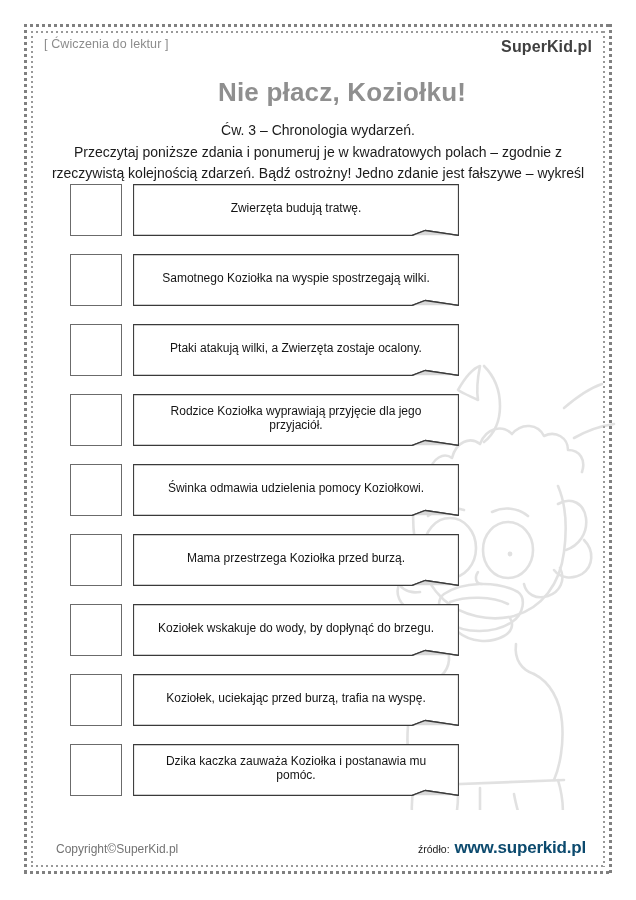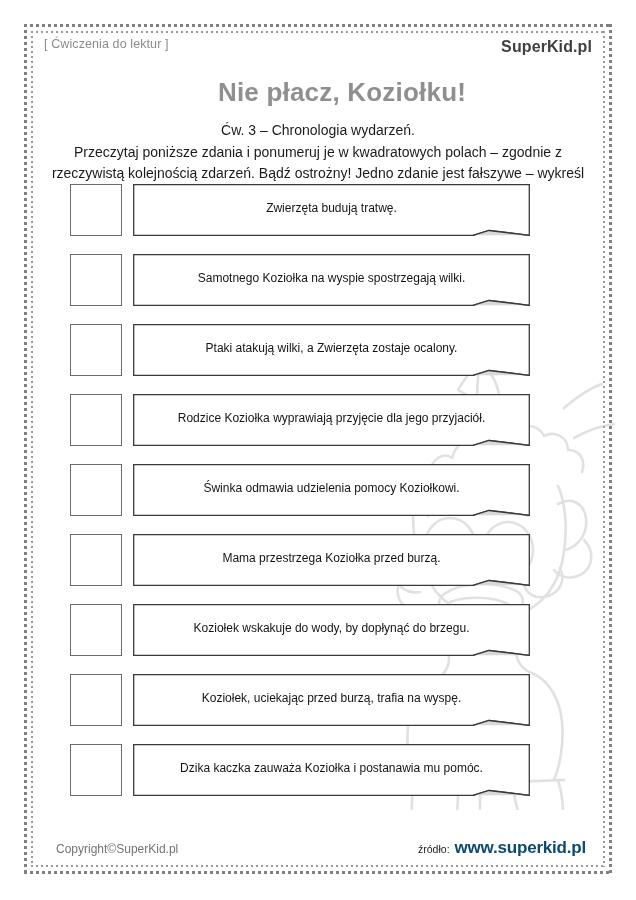--- a/index.html
+++ b/index.html
@@ -135,21 +135,21 @@
     width: 52px;
     height: 52px;
     box-sizing: border-box;
     border: 1.4px solid #6b6b6b;
     background: #ffffff;
   }
   .row-card {
     position: absolute;
     left: 133px;
     top: 0;
-    width: 397px;
+    width: 326px;
     height: 52px;
   }
   .row-card svg {
     position: absolute;
     left: 0; top: 0;
     width: 100%; height: 100%;
     display: block;
   }
   .row-text {
     position: absolute;

